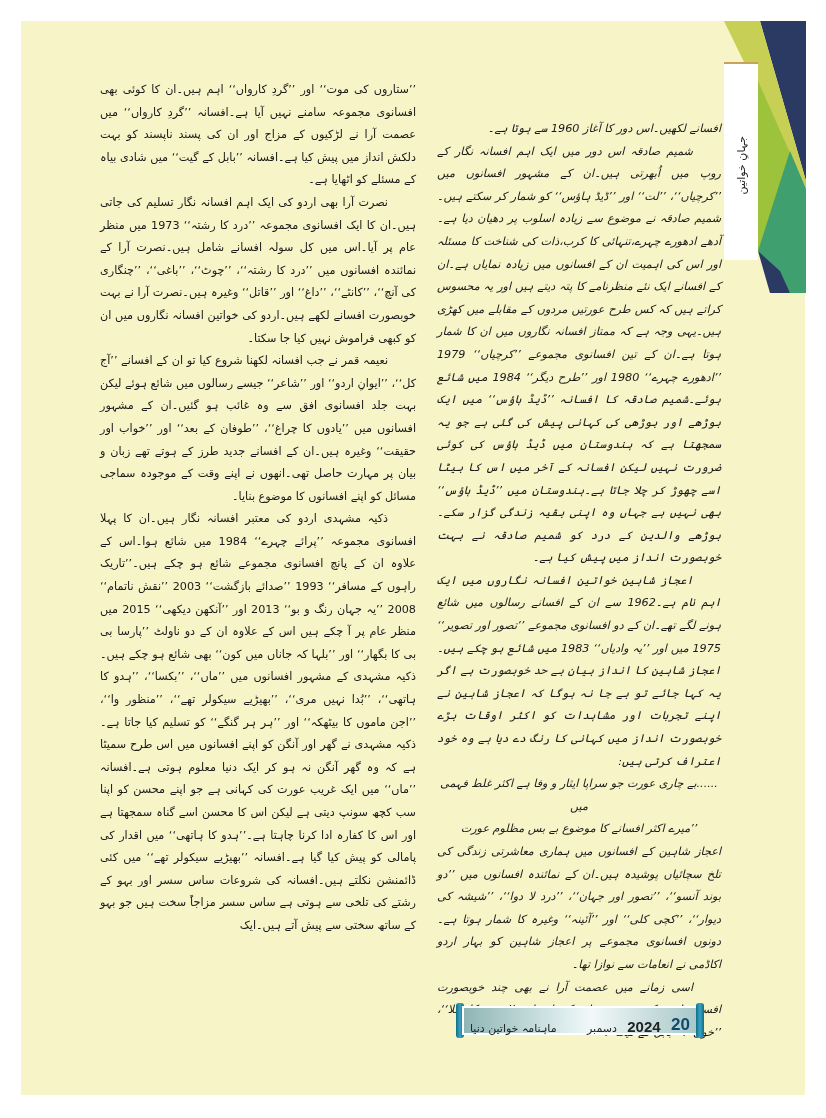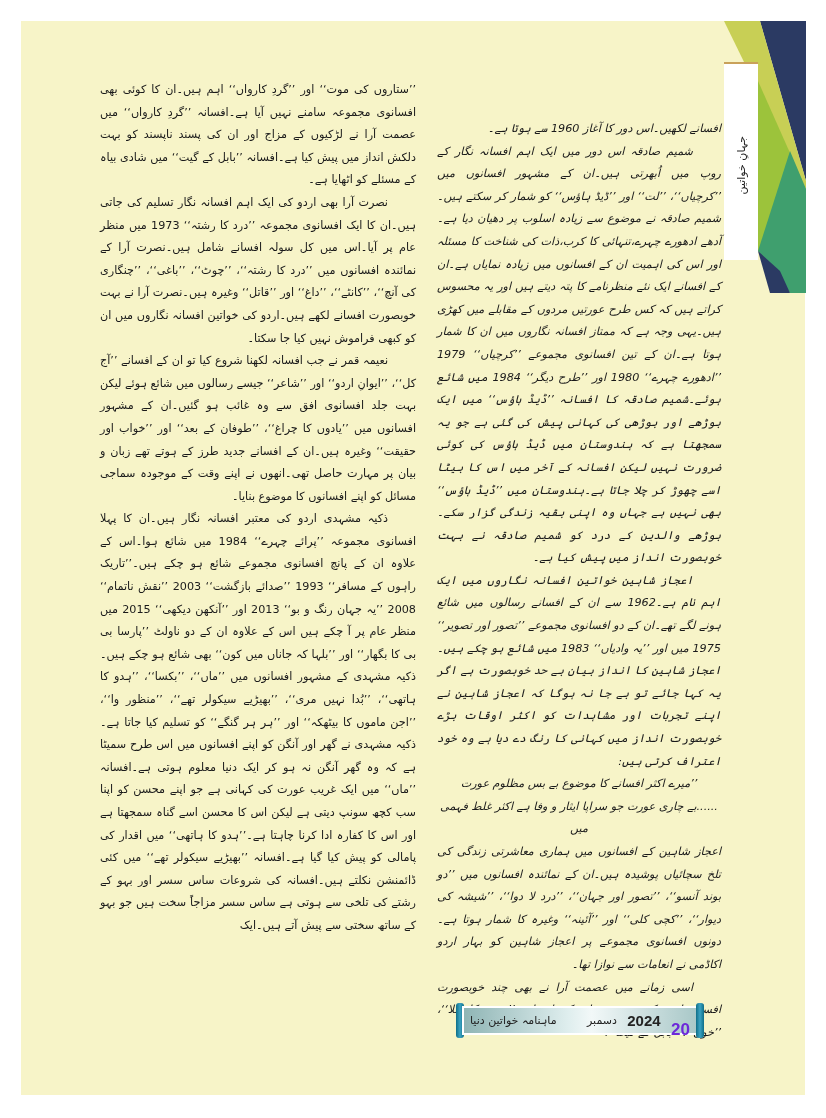--- a/index.html
+++ b/index.html
@@ -14,25 +14,25 @@
   .col-right { left:437px; top:118px; width:284px;font-style:italic; }
   .col-left { left:100px; top:79px; width:316px; }
   .col p { margin:0; }
   .indent { text-indent:28px; }
   .quote { text-align:center; text-align-last:center; }
   .footer { position:absolute; left:456px; top:1003px; width:248px; height:35px; }
   .footer-bar { position:absolute; left:6px; top:3px; width:236px; height:29px; border:2px solid #ffffff; box-sizing:border-box;
     background:linear-gradient(90deg,#8fb5b5 0%,#dfeeee 45%,#f2f8f8 55%,#a9c8c8 100%); }
   .footer-cap-l, .footer-cap-r { position:absolute; top:0; width:8px; height:35px; background:linear-gradient(90deg,#0e6e88,#3aa3c2,#0e6e88); border-radius:3px; }
   .footer-cap-l { left:0; } .footer-cap-r { right:0; }
-  .footer-inner { position:absolute; left:14px; right:14px; top:3px; height:29px; display:flex; align-items:center; justify-content:space-between; direction:ltr; }
+  .footer-inner { position:absolute; left:14px; right:14px; top:3px; height:29px; display:flex; align-items:flex-end; justify-content:space-between; direction:ltr; }
   .f-mag { font-size:11px; color:#222; direction:rtl; }
   .f-month { font-size:11px; color:#222; direction:rtl;margin-left:20px; }
   .f-year { font-family:"Liberation Sans", sans-serif; font-weight:bold; font-size:15px; color:#222; }
-  .f-page { font-family:"Liberation Sans", sans-serif; font-weight:bold; font-size:17px; color:#6d28d9;margin-top:19px; }
+  .f-page { font-family:"Liberation Sans", sans-serif; font-weight:bold; font-size:17px; color:#0c4a6e;margin-top:19px; }
 </style>
 </head>
 <body>
 
 <div class="page"></div>
 
 <svg class="deco" viewBox="0 0 86 272" preserveAspectRatio="none">
   <polygon points="40,0 86,0 86,160" fill="#2b3a63"></polygon>
   <polygon points="4,0 40,0 86,160 86,168" fill="#c8cf55"></polygon>
   <polygon points="38,60 86,168 86,230 38,230" fill="#9cc33b"></polygon>
@@ -43,22 +43,22 @@
 <div class="tab-white"></div>
 <div class="rule-tan"></div>
 <div class="tab-label">
   <span>جہانِ خواتین</span>
 </div>
 
 <div class="col col-right">
   <p>افسانے لکھیں۔اس دور کا آغاز 1960 سے ہوتا ہے۔</p>
   <p class="indent">شمیم صادقہ اس دور میں ایک اہم افسانہ نگار کے روپ میں اُبھرتی ہیں۔ان کے مشہور افسانوں میں ’’کرچیاں‘‘، ’’لت‘‘ اور ’’ڈیڈ ہاؤس‘‘ کو شمار کر سکتے ہیں۔شمیم صادقہ نے موضوع سے زیادہ اسلوب پر دھیان دیا ہے۔آدھے ادھورے چہرے،تنہائی کا کرب،ذات کی شناخت کا مسئلہ اور اس کی اہمیت ان کے افسانوں میں زیادہ نمایاں ہے۔ان کے افسانے ایک نئے منظرنامے کا پتہ دیتے ہیں اور یہ محسوس کراتے ہیں کہ کس طرح عورتیں مردوں کے مقابلے میں کھڑی ہیں۔یہی وجہ ہے کہ ممتاز افسانہ نگاروں میں ان کا شمار ہوتا ہے۔ان کے تین افسانوی مجموعے ’’کرچیاں‘‘ 1979 ’’ادھورے چہرے‘‘ 1980 اور ’’طرح دیگر‘‘ 1984 میں شائع ہوئے۔شمیم صادقہ کا افسانہ ’’ڈیڈ ہاؤس‘‘ میں ایک بوڑھے اور بوڑھی کی کہانی پیش کی گئی ہے جو یہ سمجھتا ہے کہ ہندوستان میں ڈیڈ ہاؤس کی کوئی ضرورت نہیں لیکن افسانہ کے آخر میں اس کا بیٹا اسے چھوڑ کر چلا جاتا ہے۔ہندوستان میں ’’ڈیڈ ہاؤس‘‘ بھی نہیں ہے جہاں وہ اپنی بقیہ زندگی گزار سکے۔بوڑھے والدین کے درد کو شمیم صادقہ نے بہت خوبصورت انداز میں پیش کیا ہے۔</p>
   <p class="indent">اعجاز شاہین خواتین افسانہ نگاروں میں ایک اہم نام ہے۔1962 سے ان کے افسانے رسالوں میں شائع ہونے لگے تھے۔ان کے دو افسانوی مجموعے ’’تصور اور تصویر‘‘ 1975 میں اور ’’یہ وادیاں‘‘ 1983 میں شائع ہو چکے ہیں۔اعجاز شاہین کا انداز بیان بے حد خوبصورت ہے اگر یہ کہا جائے تو بے جا نہ ہوگا کہ اعجاز شاہین نے اپنے تجربات اور مشاہدات کو اکثر اوقات بڑے خوبصورت انداز میں کہانی کا رنگ دے دیا ہے وہ خود اعتراف کرتی ہیں:</p>
+  <p class="quote">......بے چاری عورت جو سراپا ایثار و وفا ہے اکثر غلط فہمی میں</p>
   <p class="quote">’’میرے اکثر افسانے کا موضوع بے بس مظلوم عورت</p>
-  <p class="quote">......بے چاری عورت جو سراپا ایثار و وفا ہے اکثر غلط فہمی میں</p>
   <p>اعجاز شاہین کے افسانوں میں ہماری معاشرتی زندگی کی تلخ سچائیاں پوشیدہ ہیں۔ان کے نمائندہ افسانوں میں ’’دو بوند آنسو‘‘، ’’تصور اور جہان‘‘، ’’درد لا دوا‘‘، ’’شیشہ کی دیوار‘‘، ’’کچی کلی‘‘ اور ’’آئینہ‘‘ وغیرہ کا شمار ہوتا ہے۔دونوں افسانوی مجموعے پر اعجاز شاہین کو بہار اردو اکاڈمی نے انعامات سے نوازا تھا۔</p>
   <p class="indent">اسی زمانے میں عصمت آرا نے بھی چند خوبصورت افسانے اردو کو دیے ہیں۔ان کے افسانے ’’دودھ کا جلا‘‘، ’’خول‘‘، ’’بابل کے گیت‘‘،</p>
 </div>
 
 <div class="col col-left">
   <p>’’ستاروں کی موت‘‘ اور ’’گردِ کارواں‘‘ اہم ہیں۔ان کا کوئی بھی افسانوی مجموعہ سامنے نہیں آیا ہے۔افسانہ ’’گردِ کارواں‘‘ میں عصمت آرا نے لڑکیوں کے مزاج اور ان کی پسند ناپسند کو بہت دلکش انداز میں پیش کیا ہے۔افسانہ ’’بابل کے گیت‘‘ میں شادی بیاہ کے مسئلے کو اٹھایا ہے۔</p>
   <p class="indent">نصرت آرا بھی اردو کی ایک اہم افسانہ نگار تسلیم کی جاتی ہیں۔ان کا ایک افسانوی مجموعہ ’’درد کا رشتہ‘‘ 1973 میں منظر عام پر آیا۔اس میں کل سولہ افسانے شامل ہیں۔نصرت آرا کے نمائندہ افسانوں میں ’’درد کا رشتہ‘‘، ’’چوٹ‘‘، ’’باغی‘‘، ’’چنگاری کی آنچ‘‘، ’’کانٹے‘‘، ’’داغ‘‘ اور ’’قاتل‘‘ وغیرہ ہیں۔نصرت آرا نے بہت خوبصورت افسانے لکھے ہیں۔اردو کی خواتین افسانہ نگاروں میں ان کو کبھی فراموش نہیں کیا جا سکتا۔</p>
   <p class="indent">نعیمہ قمر نے جب افسانہ لکھنا شروع کیا تو ان کے افسانے ’’آج کل‘‘، ’’ایوانِ اردو‘‘ اور ’’شاعر‘‘ جیسے رسالوں میں شائع ہوئے لیکن بہت جلد افسانوی افق سے وہ غائب ہو گئیں۔ان کے مشہور افسانوں میں ’’یادوں کا چراغ‘‘، ’’طوفان کے بعد‘‘ اور ’’خواب اور حقیقت‘‘ وغیرہ ہیں۔ان کے افسانے جدید طرز کے ہوتے تھے زبان و بیان پر مہارت حاصل تھی۔انھوں نے اپنے وقت کے موجودہ سماجی مسائل کو اپنے افسانوں کا موضوع بنایا۔</p>
   <p class="indent">ذکیہ مشہدی اردو کی معتبر افسانہ نگار ہیں۔ان کا پہلا افسانوی مجموعہ ’’پرائے چہرے‘‘ 1984 میں شائع ہوا۔اس کے علاوہ ان کے پانچ افسانوی مجموعے شائع ہو چکے ہیں۔’’تاریک راہوں کے مسافر‘‘ 1993 ’’صدائے بازگشت‘‘ 2003 ’’نقش ناتمام‘‘ 2008 ’’یہ جہان رنگ و بو‘‘ 2013 اور ’’آنکھن دیکھی‘‘ 2015 میں منظر عام پر آ چکے ہیں اس کے علاوہ ان کے دو ناولٹ ’’پارسا بی بی کا بگھار‘‘ اور ’’بلہا کہ جاناں میں کون‘‘ بھی شائع ہو چکے ہیں۔ذکیہ مشہدی کے مشہور افسانوں میں ’’ماں‘‘، ’’بکسا‘‘، ’’ہدو کا ہاتھی‘‘، ’’بُدا نہیں مری‘‘، ’’بھیڑیے سیکولر تھے‘‘، ’’منظور وا‘‘، ’’اجن ماموں کا بیٹھکہ‘‘ اور ’’ہر ہر گنگے‘‘ کو تسلیم کیا جاتا ہے۔ذکیہ مشہدی نے گھر اور آنگن کو اپنے افسانوں میں اس طرح سمیٹا ہے کہ وہ گھر آنگن نہ ہو کر ایک دنیا معلوم ہوتی ہے۔افسانہ ’’ماں‘‘ میں ایک غریب عورت کی کہانی ہے جو اپنے محسن کو اپنا سب کچھ سونپ دیتی ہے لیکن اس کا محسن اسے گناہ سمجھتا ہے اور اس کا کفارہ ادا کرنا چاہتا ہے۔’’ہدو کا ہاتھی‘‘ میں اقدار کی پامالی کو پیش کیا گیا ہے۔افسانہ ’’بھیڑیے سیکولر تھے‘‘ میں کئی ڈائمنشن نکلتے ہیں۔افسانہ کی شروعات ساس سسر اور بہو کے رشتے کی تلخی سے ہوتی ہے ساس سسر مزاجاً سخت ہیں جو بہو کے ساتھ سختی سے پیش آتے ہیں۔ایک</p>
 </div>

